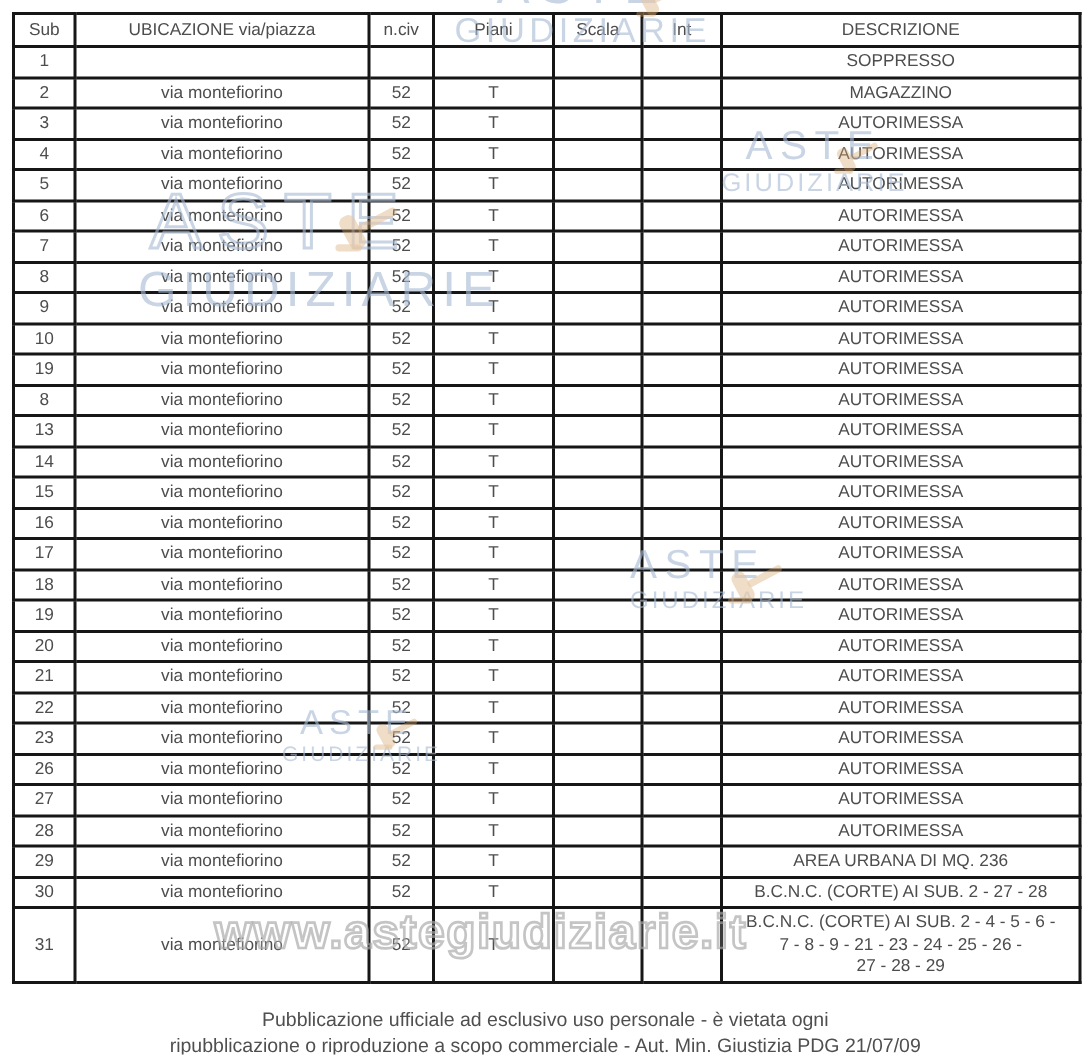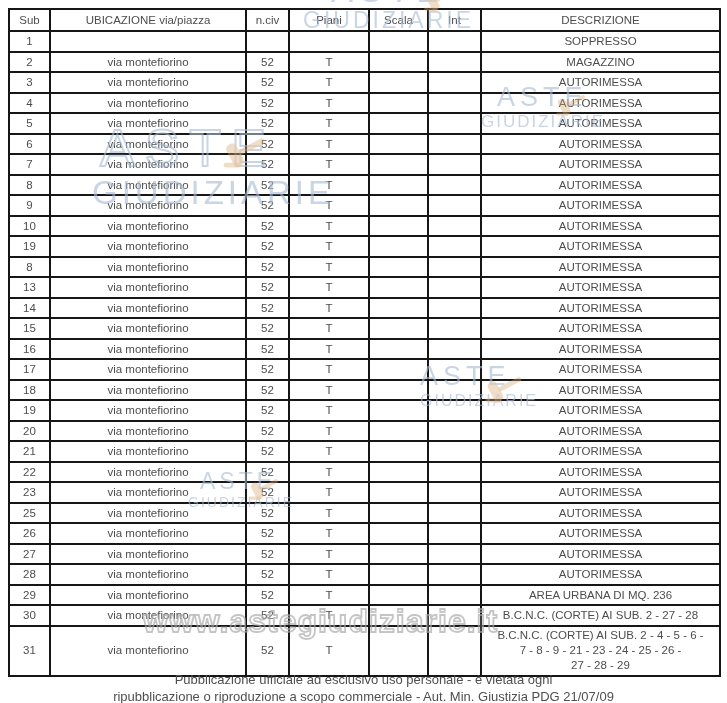--- a/index.html
+++ b/index.html
@@ -291,29 +291,20 @@
       <tr>
         <td>23</td>
         <td>via montefiorino</td>
         <td>52</td>
         <td>T</td>
         <td></td>
         <td></td>
         <td>AUTORIMESSA</td>
       </tr>
       <tr>
-        <td>25</td>
-        <td>via montefiorino</td>
-        <td>52</td>
-        <td>T</td>
-        <td></td>
-        <td></td>
-        <td>AUTORIMESSA</td>
-      </tr>
-      <tr>
         <td>26</td>
         <td>via montefiorino</td>
         <td>52</td>
         <td>T</td>
         <td></td>
         <td></td>
         <td>AUTORIMESSA</td>
       </tr>
       <tr>
         <td>27</td>

